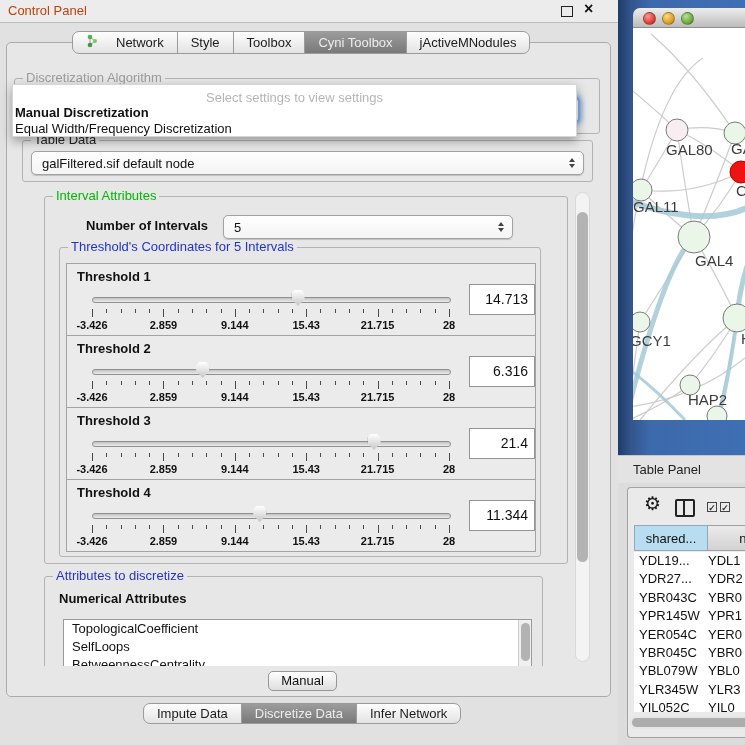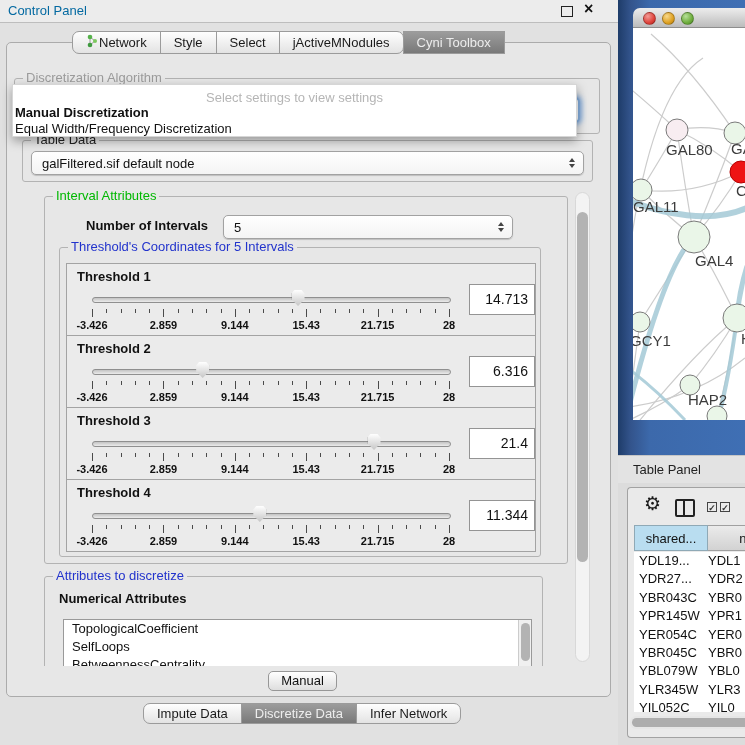--- a/index.html
+++ b/index.html
@@ -3,30 +3,30 @@
 <meta charset="utf-8">
 <style>
   html,body{margin:0;padding:0;}
   body{width:745px;height:745px;position:relative;overflow:hidden;
        background:#dcdcdc;font-family:"Liberation Sans",sans-serif;font-size:13px;color:#111;}
   .abs{position:absolute;}
 
   
   #control-panel{left:0;top:0;width:618px;height:745px;background:#e1e1e1;}
   #cp-titlebar{left:0;top:0;width:618px;height:22px;background:#ececec;border-bottom:1px solid #bdbdbd;}
-  #cp-title{left:8px;top:3px;color:#0369a1;}
+  #cp-title{left:8px;top:3px;color:#c2410c;}
   #float-btn{left:561px;top:6px;width:10px;height:9px;border:1.5px solid #222;background:#ececec;}
   #close-btn{left:584px;top:0px;font-size:16px;font-weight:bold;color:#111;}
 
   .tabstrip{display:flex;}
   #top-tabs{left:72px;top:31px;height:23px;}
   #bottom-tabs{left:143px;top:703px;height:21px;}
   .tabseg{height:100%;padding:0 13px;background:linear-gradient(#fefefe,#e3e3e3);
           border:1px solid #9b9b9b;margin-left:-1px;color:#1a1a1a;display:flex;
-          align-items:center;gap:1px;box-sizing:border-box;white-space:nowrap;font-weight:500;}
+          align-items:center;gap:18px;box-sizing:border-box;white-space:nowrap;font-weight:500;}
   .tabseg.first{border-radius:7px 0 0 7px;margin-left:0;}
   .tabseg.last{border-radius:0 7px 7px 0;}
   .tabseg.selected{background:linear-gradient(#9c9c9c,#797979);color:#ededed;}
 
   #content-panel{left:6px;top:42px;width:605px;height:655px;background:#e7e7e7;
                  border:1px solid #ababab;border-radius:5px;box-sizing:border-box;}
 
   .groupbox{position:absolute;border:1px solid #b3b3b3;border-radius:3px;box-sizing:border-box;}
   .grouptitle{position:absolute;top:-8px;left:8px;background:#e7e7e7;padding:0 3px;line-height:14px;}
 
@@ -152,27 +152,27 @@
             <circle cx="4" cy="3" r="2.3" fill="#55b24a"></circle>
             <circle cx="4" cy="11" r="2.3" fill="#3f9a3f"></circle>
             <circle cx="9" cy="7" r="2" fill="#7cc95e"></circle>
           </svg></span>
         <span>Network</span>
       </div>
       <div class="tabseg">
         <span>Style</span>
       </div>
       <div class="tabseg">
-        <span>Select</span>
+        <span>Toolbox</span>
+      </div>
+      <div class="tabseg selected">
+        <span>Cyni Toolbox</span>
       </div>
       <div class="tabseg last">
         <span>jActiveMNodules</span>
-      </div>
-      <div class="tabseg selected">
-        <span>Cyni Toolbox</span>
       </div>
     </div>
 
   <div class="groupbox" id="algo-group">
     <span class="grouptitle" id="algo-title">Discretization Algorithm</span>
   </div>
   <div class="abs" id="algo-combo"></div>
 
   <div class="groupbox" id="tabledata-group">
     <span class="grouptitle" id="tabledata-title">Table Data</span>

